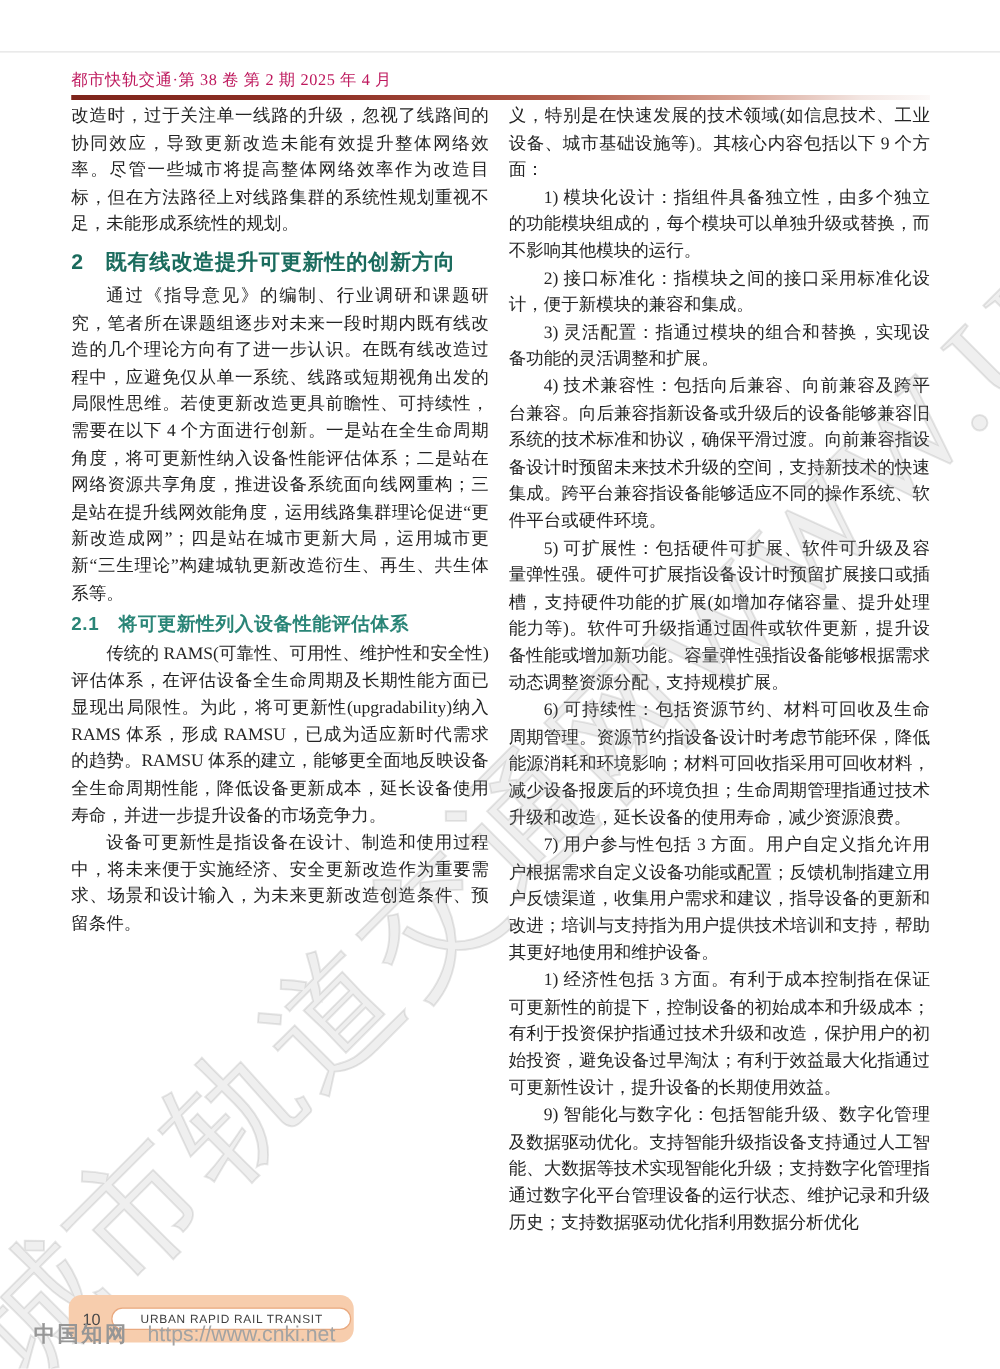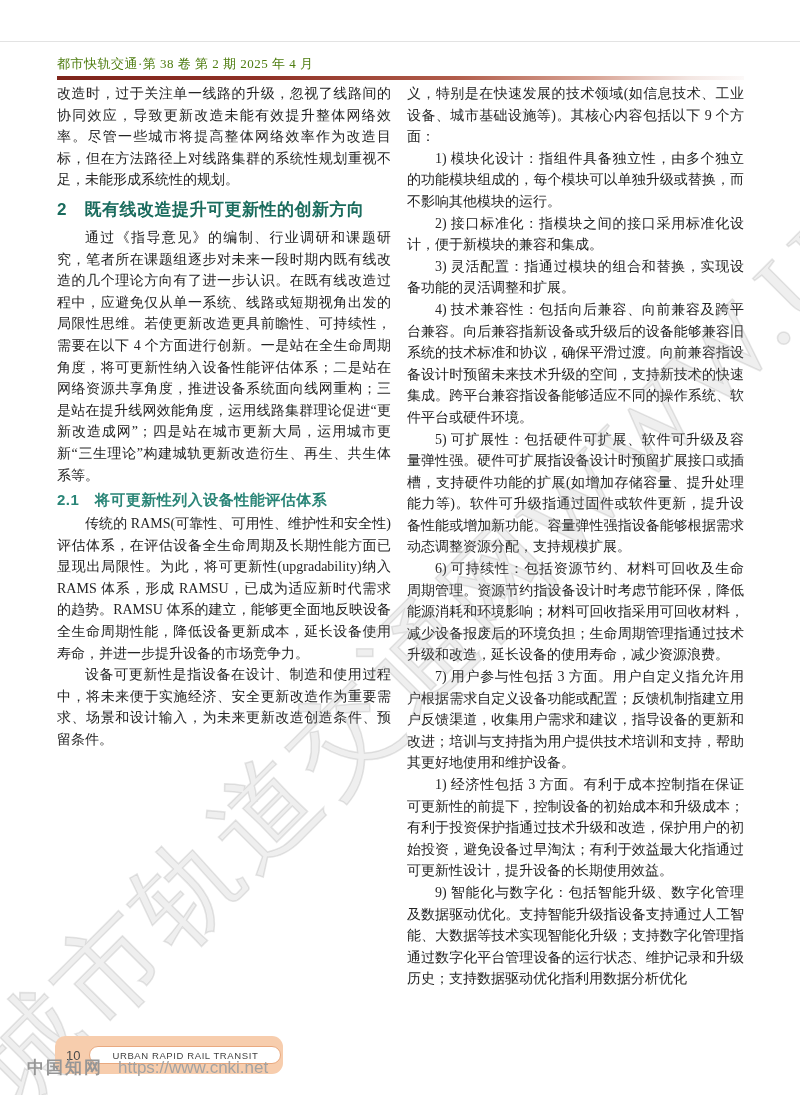--- a/index.html
+++ b/index.html
@@ -3,21 +3,21 @@
 <meta charset="utf-8">
 <style>
   html,body { margin:0; padding:0; background:#ffffff; }
   .page {
     position:relative; width:800px; height:1095px; background:#ffffff;
     overflow:hidden; font-family:"Liberation Serif","DejaVu Serif",serif;
   }
   .top-edge { position:absolute; top:41px; left:0; width:800px; height:1px; background:#e3e3e3; }
 
   .journal-line {
-    position:absolute; top:55px; left:57px; font-size:13px; color:#4d7c0f; letter-spacing:0.5px;
+    position:absolute; top:55px; left:57px; font-size:13px; color:#be185d; letter-spacing:0.5px;
   }
   .rule {
     position:absolute; top:76px; left:57px; width:687px; height:4px;
     background:linear-gradient(to right, var(--rule-red), #8f3126 30%, #b15c4a 58%, #d8a394 78%, #f3e6e2 92%, #fcf9f8);
   }
 
   .col {
     position:absolute; top:83px; width:334px; font-size:14px; line-height:21.6px;
     color:#242424; text-align:justify; z-index:1;
   }

